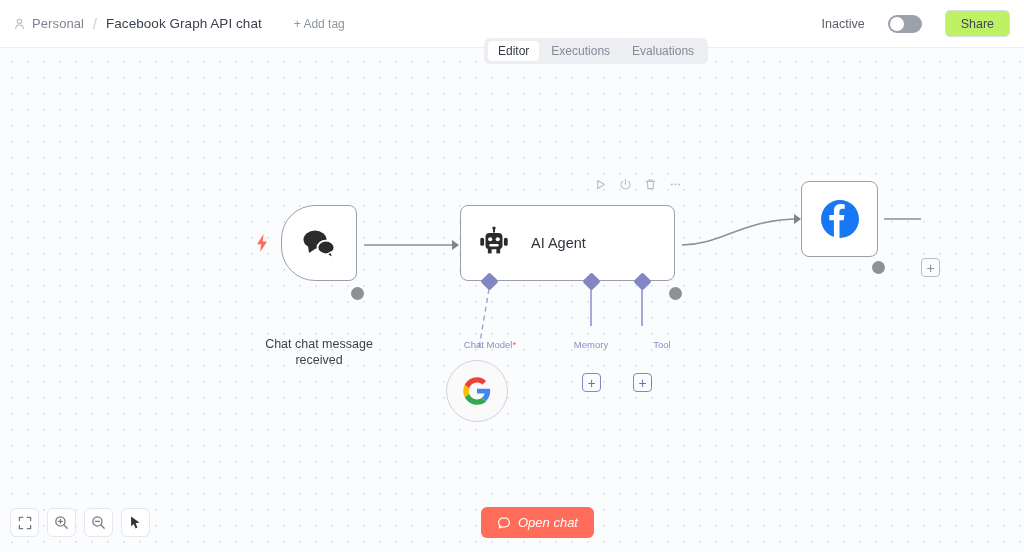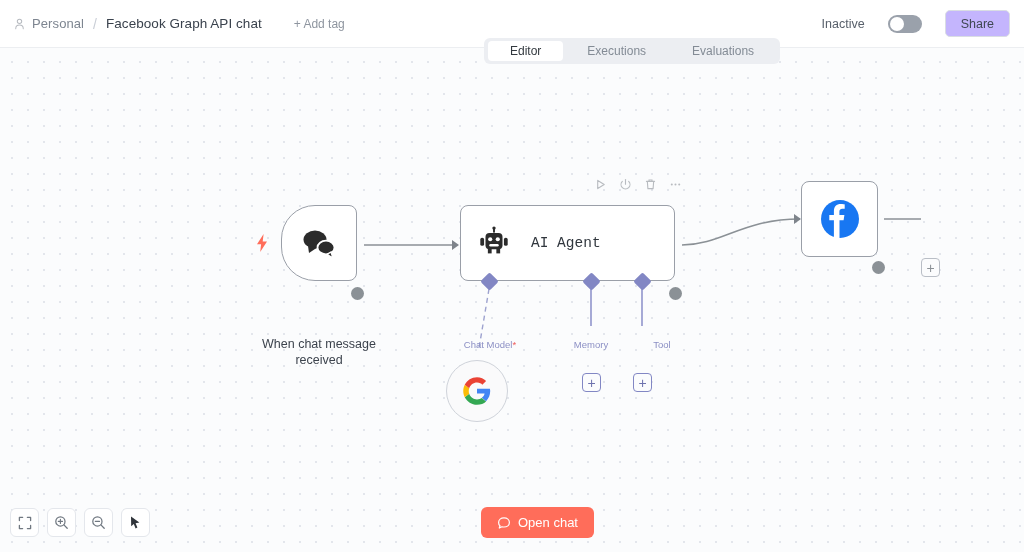--- a/index.html
+++ b/index.html
@@ -40,34 +40,34 @@
     background: #9aa1ab; position: relative;
   }
   .toggle .knob {
     position: absolute; left: 2px; top: 2px;
     width: 14px; height: 14px; border-radius: 50%;
     background: #ffffff;
   }
   .share-btn {
     height: 27px; padding: 0 15px;
     border: 1px solid #d9dde3; border-radius: 5px;
-    background: #c4b5fd; color: #3f4752; font-size: 12.5px;
+    background: #bef264; color: #3f4752; font-size: 12.5px;
     display: flex; align-items: center; justify-content: center;
   }
 
   
   #tabs {
     position: absolute; left: 484px; top: 38px;
     height: 26px; display: flex; align-items: center;
     padding: 0 4px; gap: 2px;
     background: #eceef2; border-radius: 6px;
     z-index: 45;
   }
   .tab {
-    height: 20px; padding: 0 22px;
+    height: 20px; padding: 0 10px;
     display: flex; align-items: center;
     font-size: 12px; color: #838b95; border-radius: 4px;
     white-space: nowrap;
   }
   .tab.active { background: #ffffff; color: #33393f; }
 
   
   #canvas {
     position: absolute; top: 48px; left: 0;
     width: 1024px; height: 504px;
@@ -100,21 +100,21 @@
   }
   .bolt { position: absolute; left: 255px; top: 234px; width: 14px; height: 18px; }
 
   
   #node-agent {
     position: absolute; left: 460px; top: 157px;
     width: 215px; height: 76px;
     background: #ffffff;
     border: 1.4px solid #9a9fa8;
     border-radius: 8px;
-    display: flex; align-items: center; font-family: Liberation Mono, monospace;
+    display: flex; align-items: center;
   }
   .agent-icon { margin-left: 16px; width: 34px; height: 34px; }
   .agent-title { margin-left: 20px; font-size: 14.5px; color: #30363d; }
 
   #agent-toolbar {
     position: absolute; left: 594px; top: 130px;
     display: flex; align-items: center; gap: 12px;
     opacity: .42;
   }
   .tb-icon { width: 13px; height: 13px; display: block; }
@@ -173,21 +173,21 @@
   .zc-btn {
     width: 29px; height: 29px;
     background: #ffffff; border: 1px solid #e4e7ec; border-radius: 6px;
     display: flex; align-items: center; justify-content: center;
   }
   #open-chat {
     position: absolute; left: 481px; top: 459px;
     height: 31px; padding: 0 16px;
     background: #ff6d5a; border-radius: 6px;
     display: flex; align-items: center; gap: 7px;
-    color: #ffffff; font-size: 13px; z-index: 30;
+    color: #ffffff; font-size: 13px; z-index: 30; font-style: italic;
   }
 </style>
 </head>
 <body>
 
 <div id="app">
 
   <div id="header">
 
     <div id="breadcrumb">
@@ -247,21 +247,21 @@
     <div id="node-trigger">
       <svg class="" width="38" height="32" viewBox="0 0 38 32">
         <ellipse cx="15" cy="12.5" rx="11.5" ry="9" fill="#2b2b2b"></ellipse>
         <path d="M8 19 l1 7 l7.5 -5 z" fill="#2b2b2b"></path>
         <ellipse cx="26" cy="20.5" rx="8.5" ry="6.8" fill="#2b2b2b" stroke="#ffffff" stroke-width="1.8"></ellipse>
         <path d="M31 25 l2 6 l-6 -3.6 z" fill="#2b2b2b" stroke="#ffffff" stroke-width="1.4"></path>
       </svg>
     </div>
     <div class="dot-out" style="left:351px; top:239px;"></div>
     <div class="node-label" style="left:240px; top:288px; width:158px;">
-      <span>When chat message</span><br>
+      <span>Chat chat message</span><br>
       <span>received</span>
     </div>
 
     <div id="agent-toolbar">
       <svg class="tb-icon" viewBox="0 0 14 14">
         <path d="M4 2.6 L11 7 L4 11.4 z" fill="none" stroke="#5d646d" stroke-width="1.2" stroke-linejoin="round"></path>
       </svg>
       <svg class="tb-icon" viewBox="0 0 14 14">
         <path d="M7 1.6 V6.6" stroke="#5d646d" stroke-width="1.2" stroke-linecap="round"></path>
         <path d="M3.6 3.6 a4.8 4.8 0 1 0 6.8 0" fill="none" stroke="#5d646d" stroke-width="1.2" stroke-linecap="round"></path>

